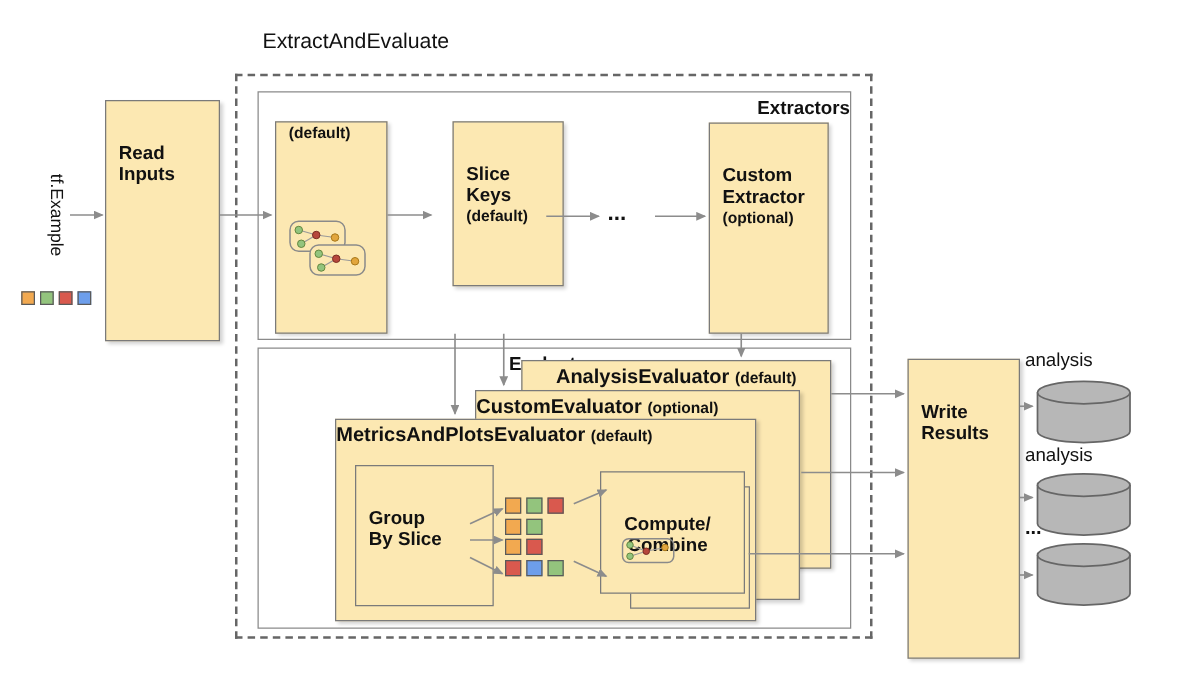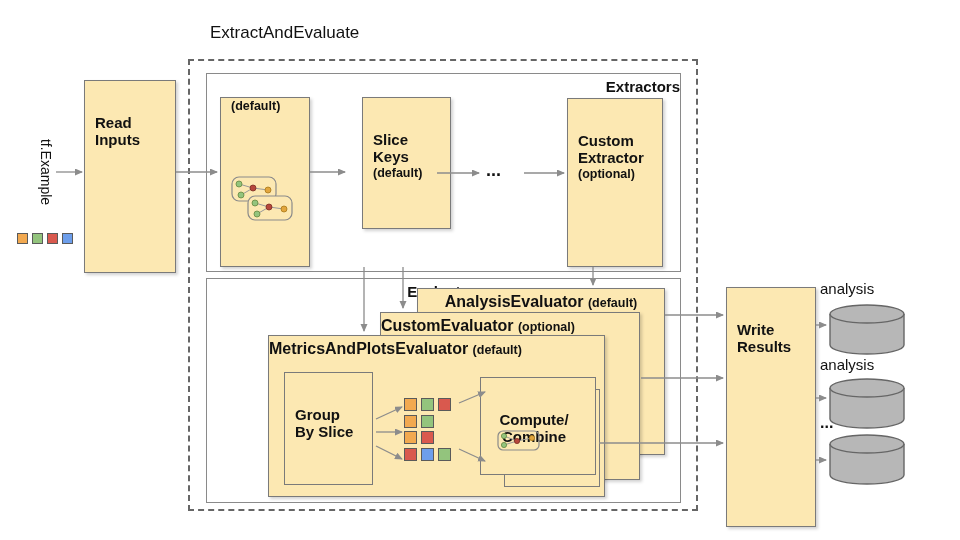--- a/index.html
+++ b/index.html
@@ -28,21 +28,21 @@
   .input-squares{left:17px;top:233px;display:flex;gap:4px;z-index:3;}
   .input-squares .sq{width:11px;height:11px;}
   .sq{display:inline-block;border:1.5px solid #5a5a5a;box-sizing:border-box;}
   .analysis-box{left:417px;top:288px;width:248px;height:167px;z-index:3;}
   .customev-box{left:380px;top:312px;width:260px;height:168px;z-index:4;}
   .metricsev-box{left:268px;top:335px;width:337px;height:162px;z-index:5;}
   .ehead{font-size:16px;font-weight:bold;padding-top:3px;line-height:20px;}
   .ehead .equal{font-size:12.5px;}
   .ehead-right{text-align:center;padding-right:0;}
   .ehead-center{text-align:left;}
-  .groupby-box{left:284px;top:372px;width:89px;height:113px;z-index:6;box-shadow:none;}
+  .groupby-box{left:284px;top:372px;width:111px;height:113px;z-index:6;box-shadow:none;}
   .compute-back{left:504px;top:389px;width:96px;height:98px;z-index:6;box-shadow:none;}
   .compute-front{left:480px;top:377px;width:116px;height:98px;z-index:7;box-shadow:none;text-align:center;}
   .slice-grid{left:404px;top:398px;z-index:6;}
   .sq-row{height:13px;margin-bottom:3.5px;display:flex;gap:4px;}
   .slice-grid .sq{width:13px;height:13px;}
   .write-results{left:726px;top:287px;width:90px;height:240px;z-index:3;}
   .out-label{width:94px;font-size:15px;z-index:3;}
   .out-label-1{left:820px;top:280px;}
   .out-label-2{left:820px;top:356px;}
   .out-label-3{left:820px;top:414px;font-weight:bold;font-size:16px;}

